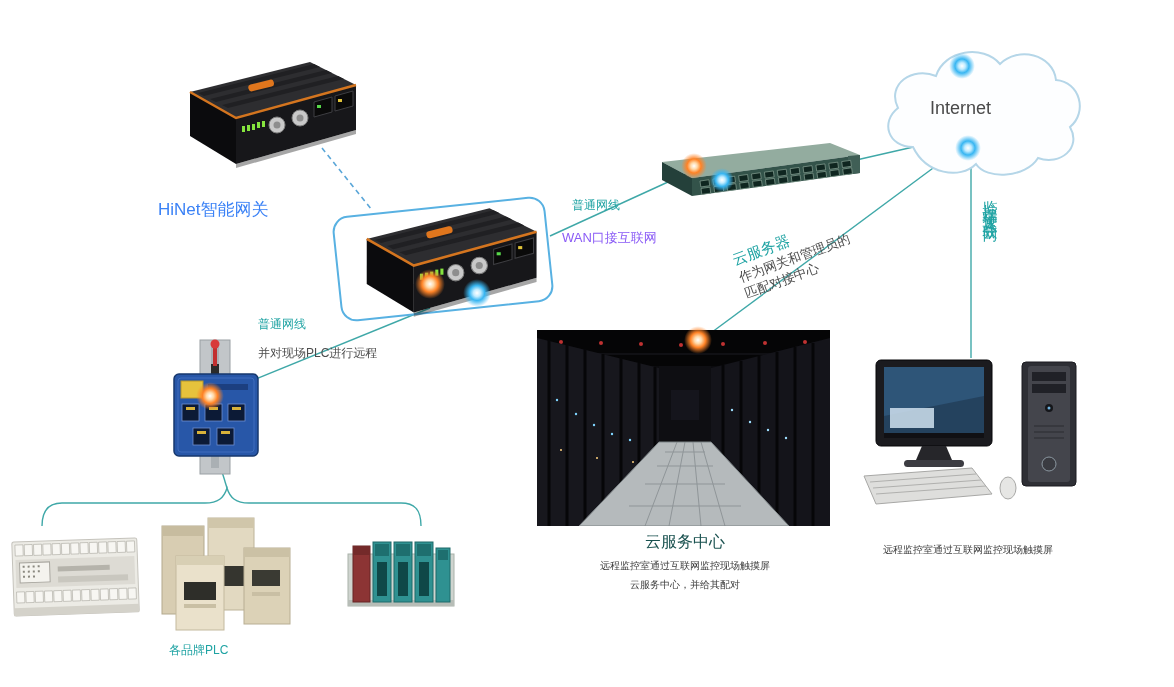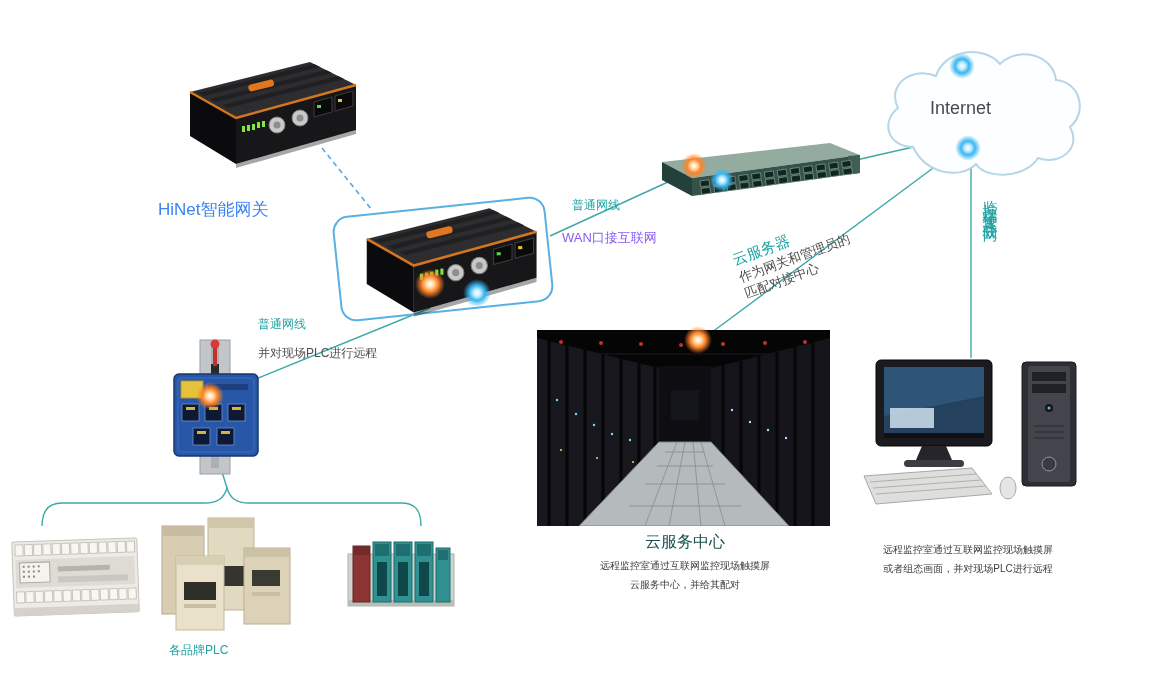--- a/index.html
+++ b/index.html
@@ -358,18 +358,17 @@
   <div class="abs note-sm" style="left:258px;top:345px">并对现场PLC进行远程</div>
 
   <div class="abs" style="left:520px;top:532px;width:330px">
     <div class="caption-title">云服务中心</div>
     <div class="caption">远程监控室通过互联网监控现场触摸屏</div>
     <div class="caption">云服务中心，并给其配对</div>
   </div>
 
   <div class="abs" style="left:834px;top:540px;width:268px">
     <div class="caption">远程监控室通过互联网监控现场触摸屏</div>
-    <div class="caption">或者组态画面，并对现场PLC进行远程</div>
   </div>
 
   <div class="abs label-md" style="left:169px;top:642px">各品牌PLC</div>
 
 </div>
 
 </body></html>

